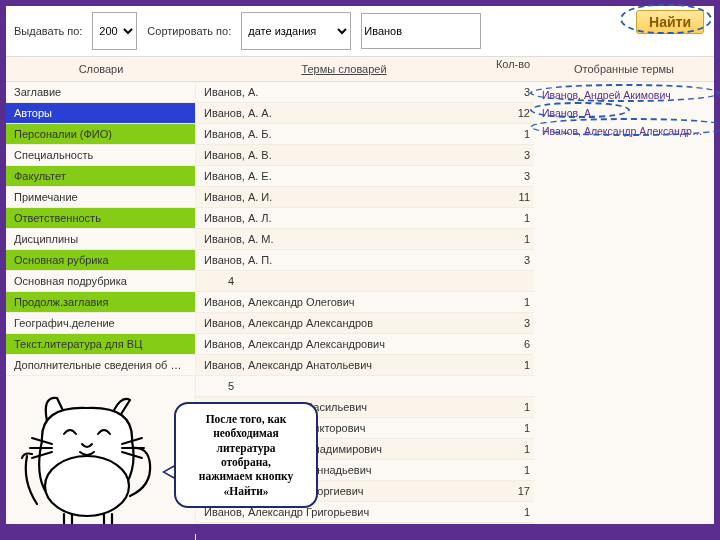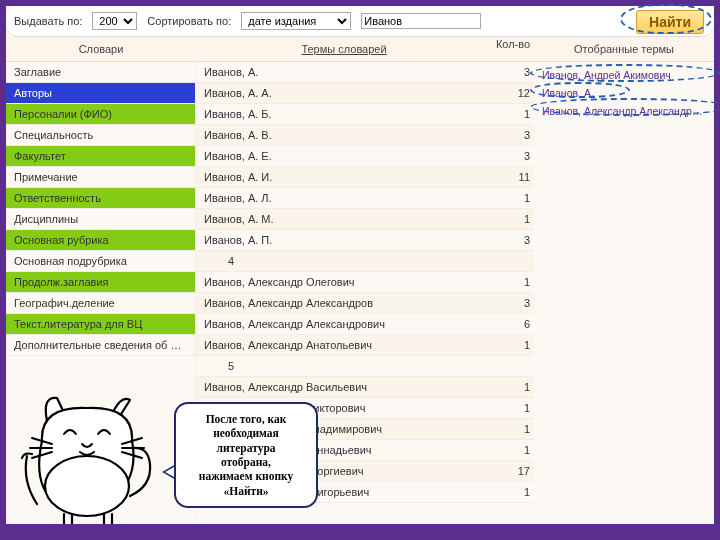--- a/index.html
+++ b/index.html
@@ -1,20 +1,20 @@
 <!DOCTYPE html>
 <html><head>
 <meta charset="utf-8">
 <style>
   * { box-sizing: border-box; margin: 0; padding: 0; }
   html, body { width: 720px; height: 540px; font-family: Arial, sans-serif; font-size: 11px; color: #333; background: #fcf8f4; overflow: hidden; }
   .frame { border: 6px solid #5a2d8f; width: 720px; height: 540px; position: relative; background: #fcf8f4; }
-  .toolbar { display: flex; align-items: center; gap: 10px; padding: 6px 8px; background: #fff; border-bottom: 1px solid #ddd; position: relative; border-radius: 12px; }
+  .toolbar { display: flex; align-items: center; gap: 10px; padding: 6px 8px; background: #fff; border-bottom: 1px solid #ddd; position: relative; }
   .toolbar label { font-size: 11px; }
-  .toolbar select, .toolbar input { font-size: 11px; border: 1px solid #aaa; padding: 1px 2px; background: #fff; }
+  .toolbar select, .toolbar input { font-size: 11px; border: 1px solid #aaa; padding: 11px 2px; background: #fff; }
   .toolbar input { width: 120px; }
   .find-btn { position: absolute; right: 10px; top: 4px; background: linear-gradient(#ffe8a0,#ffcf5a); border: 1px solid #c9a227; color: #8a5a00; font-weight: bold; font-size: 14px; padding: 3px 12px; border-radius: 3px; cursor: pointer; text-align: center; }
   .find-ring { position: absolute; right: 2px; top: -2px; width: 92px; height: 30px; border: 2px dashed #2a5db0; border-radius: 50%/60%; pointer-events: none; }
   .headers { display: flex; background: #fdf5ec; border-bottom: 1px solid #e8dcc9; font-size: 11px; color: #444; }
   .col-dict { width: 190px; padding: 6px 8px; text-align: center; }
   .col-terms { flex: 1; padding: 6px 8px; text-align: center; text-decoration: underline; }
   .col-count { width: 42px; padding: 2px 2px; text-align: center; line-height: 1.05; }
   .col-sel { width: 180px; padding: 6px 4px; text-align: center; }
   .body { display: flex; height: calc(100% - 60px); }
   .dict-list { width: 190px; border-right: 1px solid #eee; overflow: hidden; }

